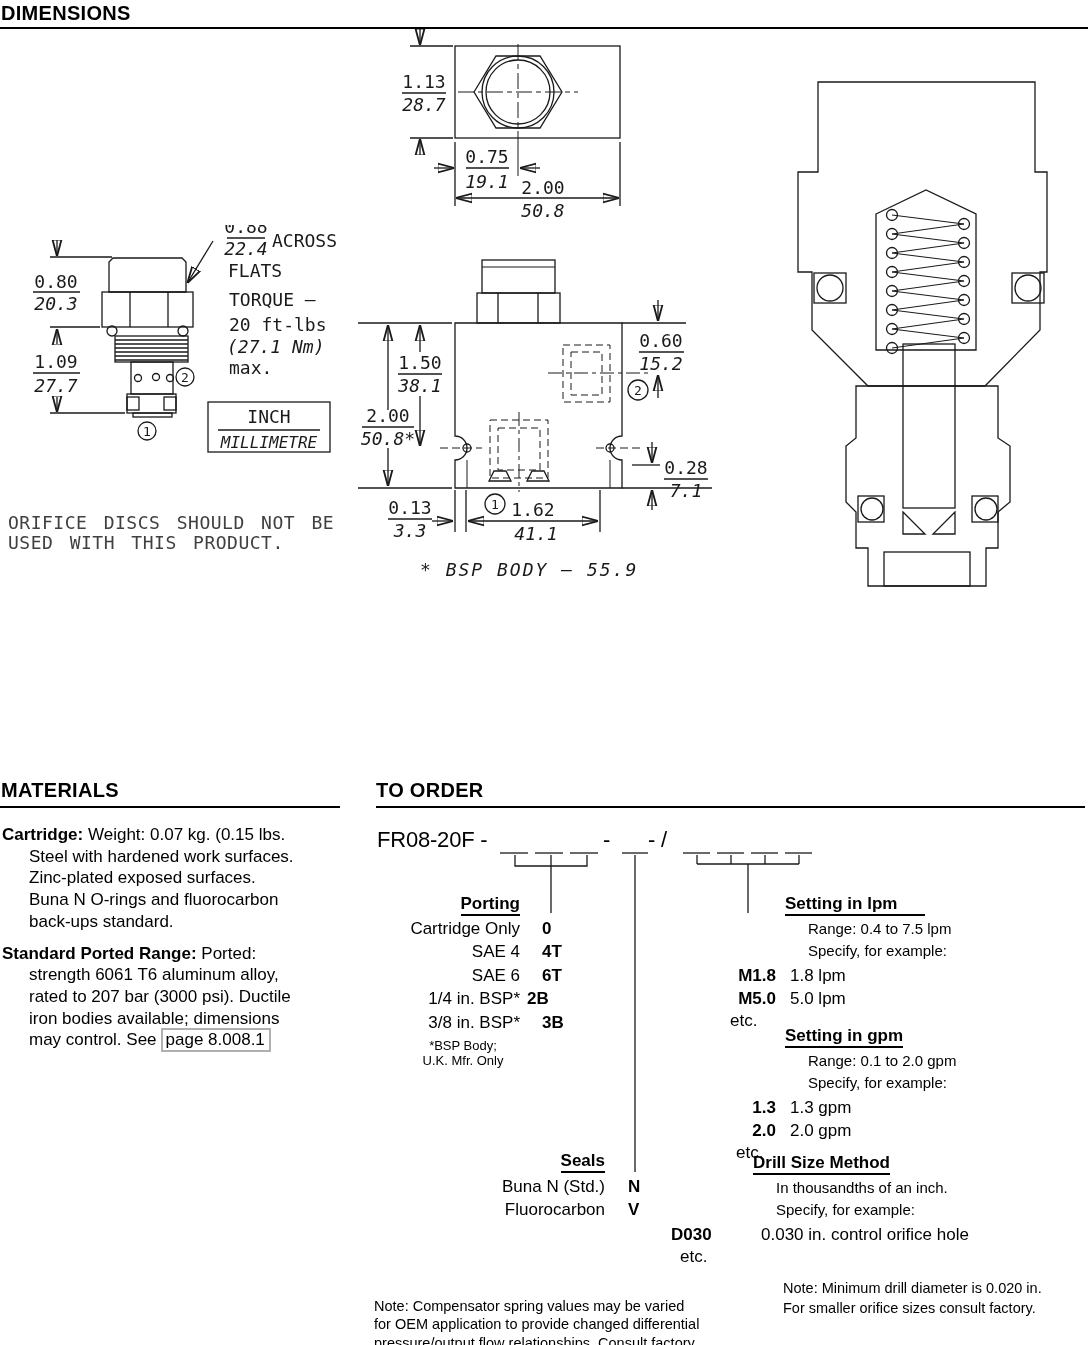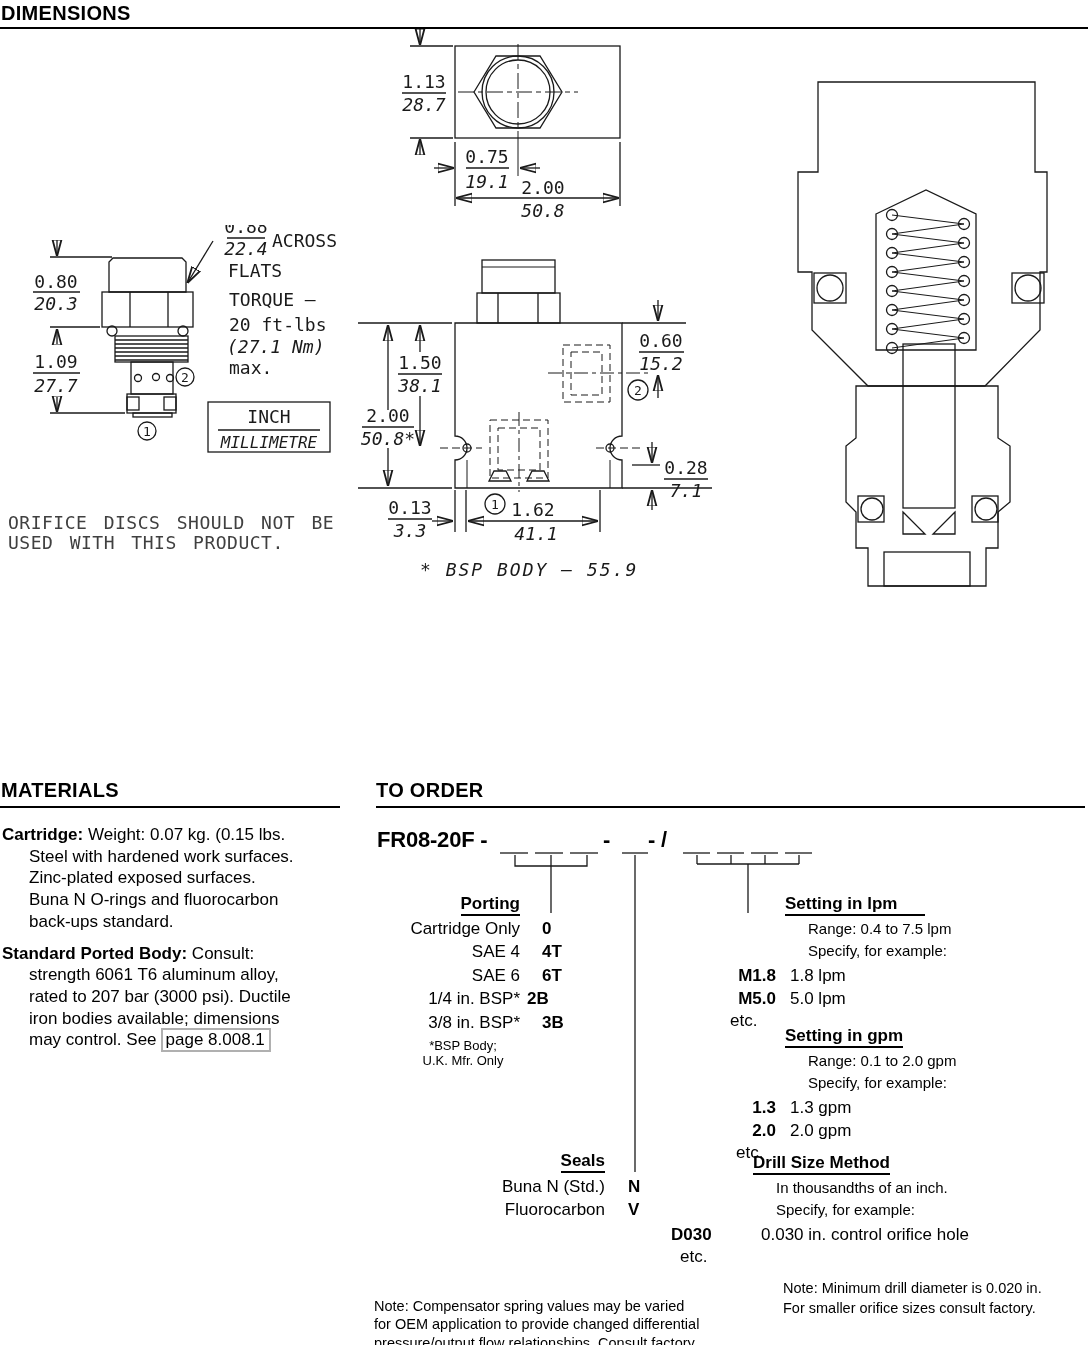--- a/index.html
+++ b/index.html
@@ -21,21 +21,21 @@
   .cadnote { font-family:"DejaVu Sans Mono", monospace; font-size:18px; color:#404040;
              line-height:20px; word-spacing:5px; letter-spacing:.5px; }
 
   
   .bt { font-size:17px; line-height:21.7px; }
   .b { font-weight:bold; }
   .ind { padding-left:27px; }
   .pagelink { border:2px solid #b0b0b0; padding:0 4px 1px 3px; margin-left:4px; }
 
   
-  .model { font-size:22px; font-weight:bold; letter-spacing:-.2px; }
+  .model { font-size:22px; font-weight:normal; letter-spacing:-.2px; }
   .ohead { font-size:17px; font-weight:bold; }
   .ohead span { border-bottom:2px solid #000; padding-bottom:1px; }
   .orow { display:flex; font-size:17px; line-height:23.4px; }
   .olabel { text-align:right; }
   .ocode { font-weight:bold; }
   .sline { font-size:15px; line-height:21.5px; margin-left:108px; }
   .exrow { display:flex; font-size:17px; line-height:23px;align-items:center; }
   .excode { width:76px; text-align:right; font-weight:bold; }
   .exval { margin-left:14px; }
   .etc { font-size:17px; line-height:22px; }
@@ -292,21 +292,21 @@
 
   <div class="abs bt" style="left:2px; top:824px; width:345px;">
     <div>
       <div><span class="b">Cartridge:</span><span> Weight: 0.07 kg. (0.15 lbs.</span></div>
       <div class="ind">Steel with hardened work surfaces.</div>
       <div class="ind">Zinc-plated exposed surfaces.</div>
       <div class="ind">Buna N O-rings and fluorocarbon</div>
       <div class="ind">back-ups standard.</div>
     </div>
     <div style="margin-top:10px;">
-      <div><span class="b">Standard Ported Body:</span><span> Consult:</span></div>
+      <div><span class="b">Standard Ported Range:</span><span> Ported:</span></div>
       <div class="ind">strength 6061 T6 aluminum alloy,</div>
       <div class="ind">rated to 207 bar (3000 psi). Ductile</div>
       <div class="ind">iron bodies available; dimensions</div>
       <div class="ind"><span>may control. See</span><span class="pagelink">page 8.008.1</span></div>
     </div>
   </div>
 
   <div class="abs h1" style="left:376px; top:779px;">TO ORDER</div>
   <div class="rule" style="left:376px; top:806px; width:709px;"></div>
 

